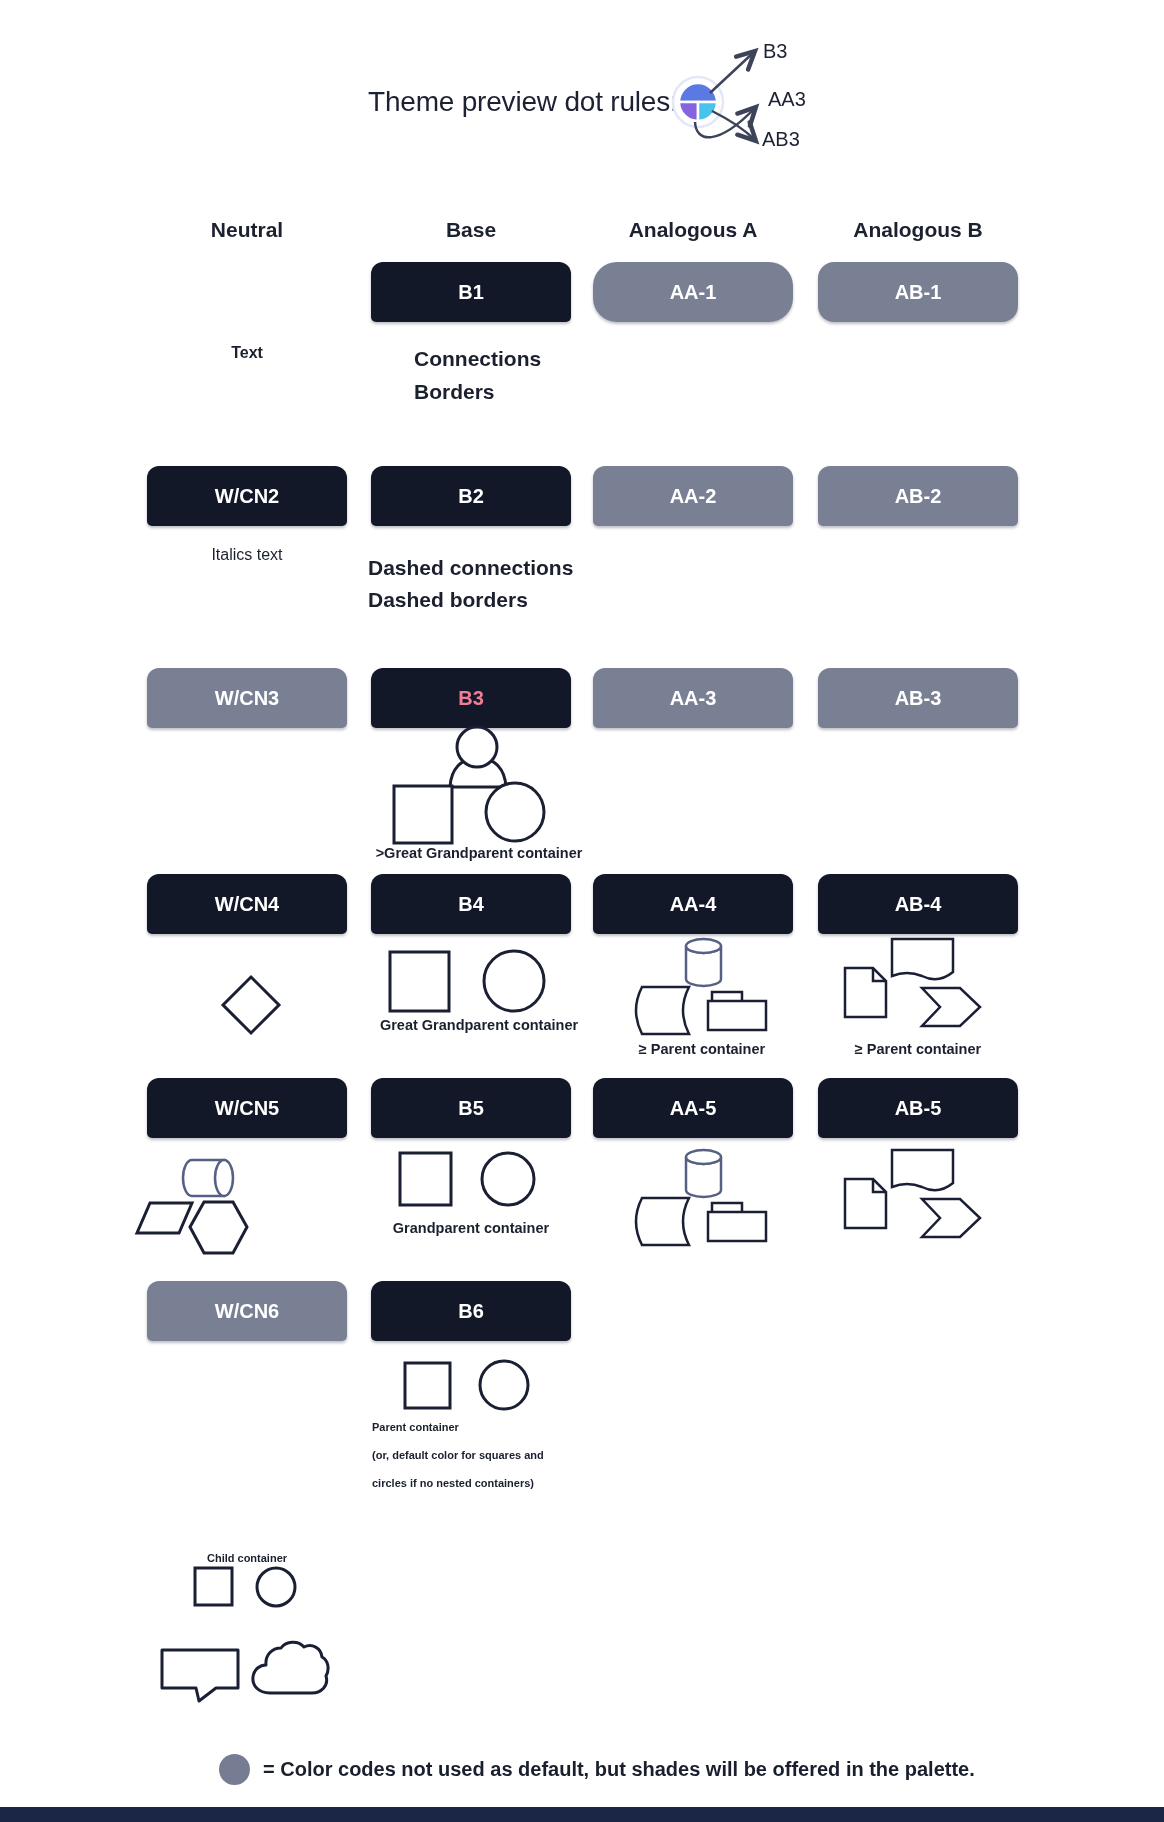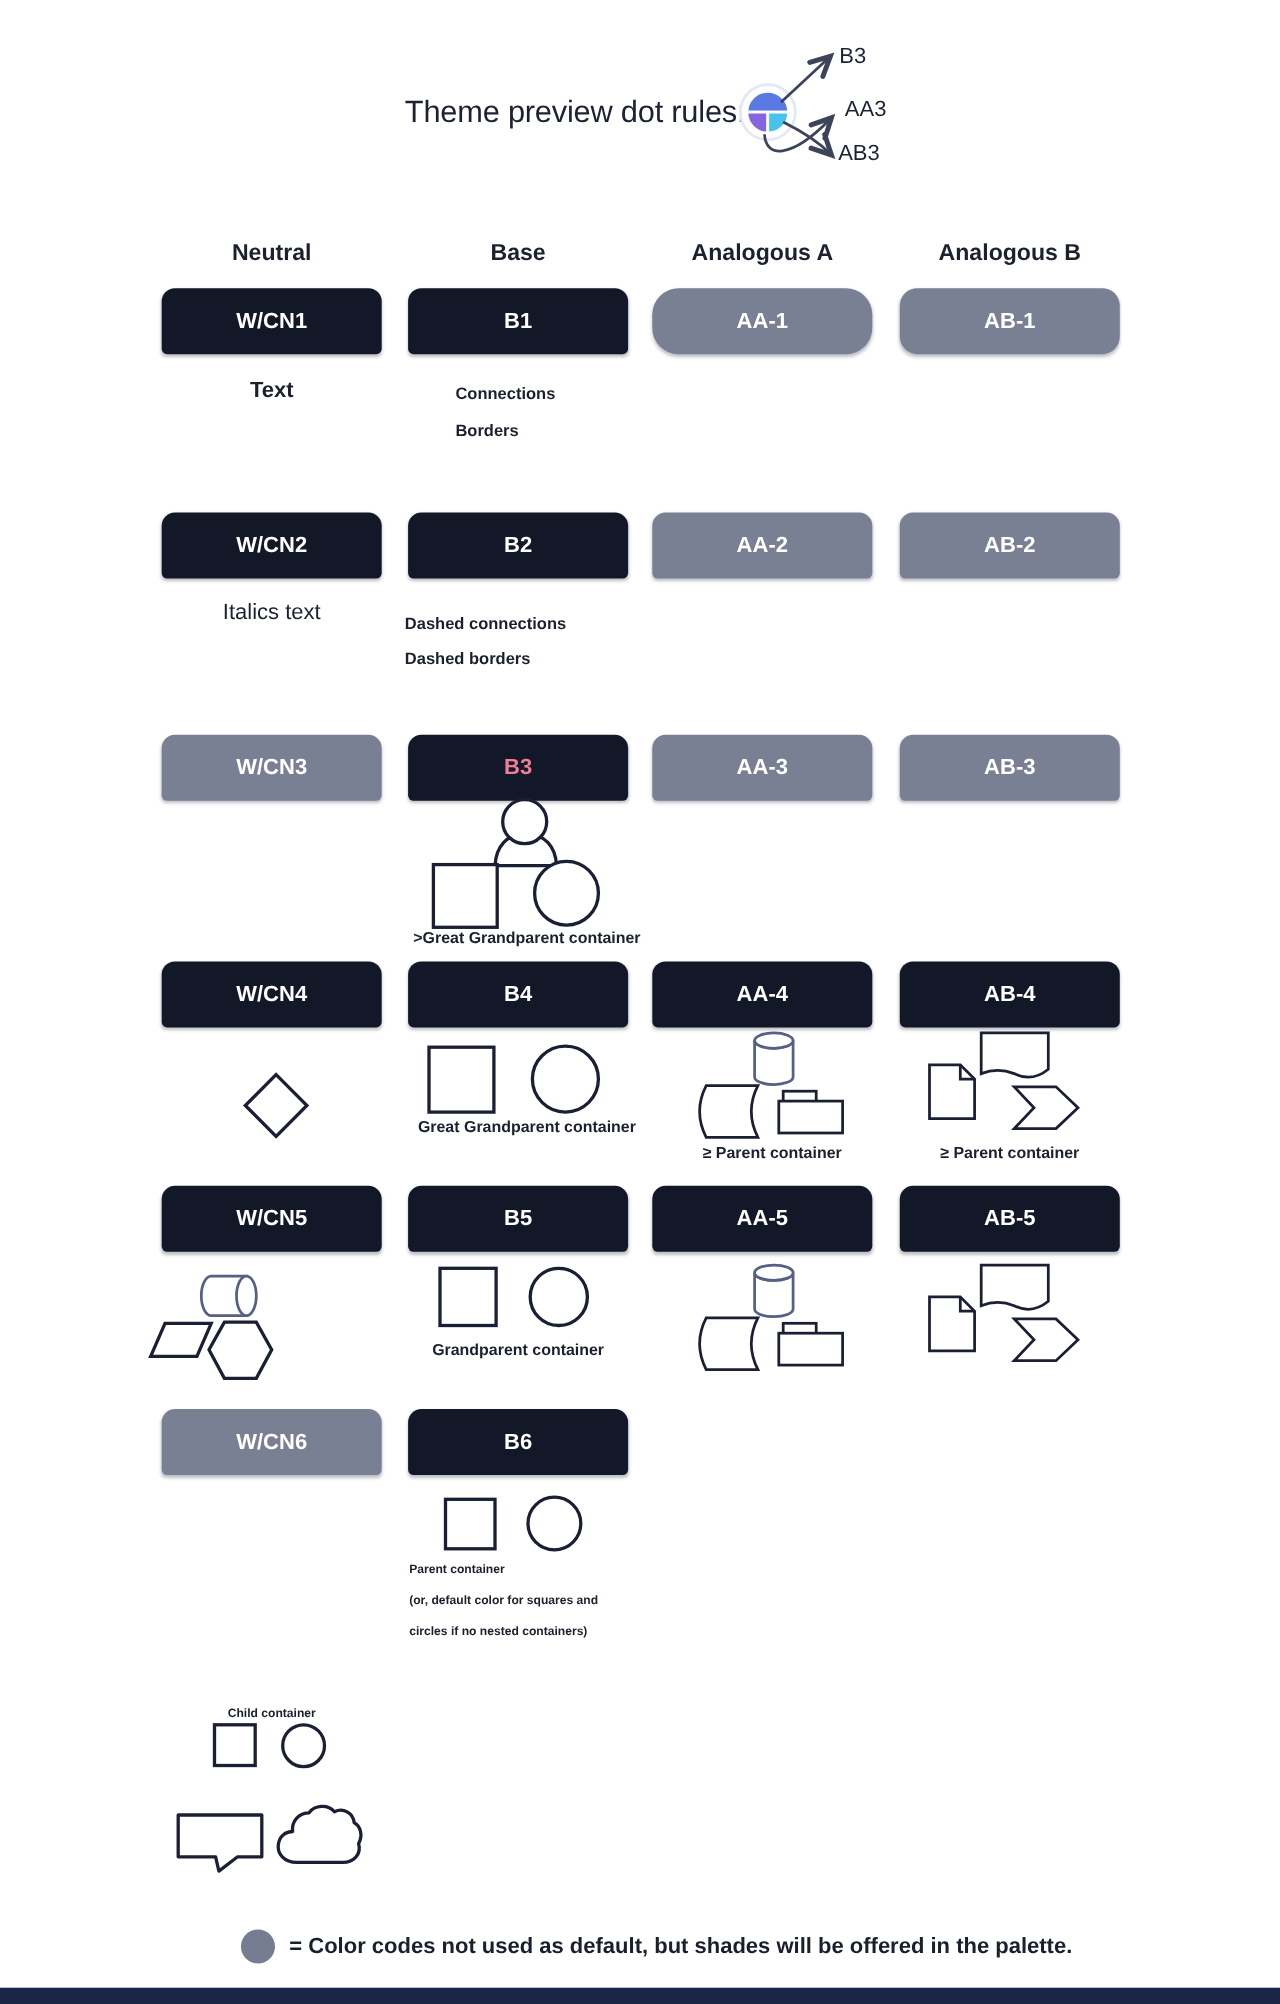--- a/index.html
+++ b/index.html
@@ -16,22 +16,22 @@
   .sw { position:absolute; width:200px; height:60px; border-radius:12px 12px 5px 5px;
         display:flex; align-items:center; justify-content:center;
         font-size:20px; font-weight:700; color:#ffffff;
         box-shadow:0 2px 3px rgba(20,25,45,0.28); }
   .sw.dark { background:#131829; }
   .sw.gray { background:#7a8094; }
   .sw .pink { color:#f07e96; }
 
   .note { position:absolute; color:#1b202e; font-weight:700; }
   .note.center { text-align:center; }
-  .n-big  { font-size:15px; line-height:33px; }
-  .n-mid  { font-size:20px; }
+  .n-big  { font-size:21px; line-height:33px; }
+  .n-mid  { font-size:16px; }
   .n-sm   { font-size:14.5px; line-height:19px; }
   .n-b6   { font-size:11px; line-height:28px; }
   .w500   { font-weight:500; }
 
   svg.shape { position:absolute; overflow:visible; }
 
   .legend-dot { position:absolute; left:219px; top:1754px; width:31px; height:31px;
                 border-radius:50%; background:#767d92; }
   .legend-text { position:absolute; left:263px; top:1758px; font-size:20px; font-weight:700; color:#1a1f2e; }
 
@@ -60,23 +60,20 @@
   </svg>
   <div class="dot-label" style="left:763px; top:40px;">B3</div>
   <div class="dot-label" style="left:768px; top:88px;">AA3</div>
   <div class="dot-label" style="left:762px; top:128px;">AB3</div>
 
   <div class="hdr" style="left:147px; top:218px;">Neutral</div>
   <div class="hdr" style="left:371px; top:218px;">Base</div>
   <div class="hdr" style="left:593px; top:218px;">Analogous A</div>
   <div class="hdr" style="left:818px; top:218px;">Analogous B</div>
 
-  <div class="sw dark" style="left:147px; top:262px;">
-      <span>W/CN1</span>
-    </div>
   <div class="sw dark" style="left:371px; top:262px;">
       <span>B1</span>
     </div>
   <div class="sw gray" style="left:593px; top:262px;border-radius:24px;">
       <span>AA-1</span>
     </div>
   <div class="sw gray" style="left:818px; top:262px;border-radius:16px;">
       <span>AB-1</span>
     </div>
 

